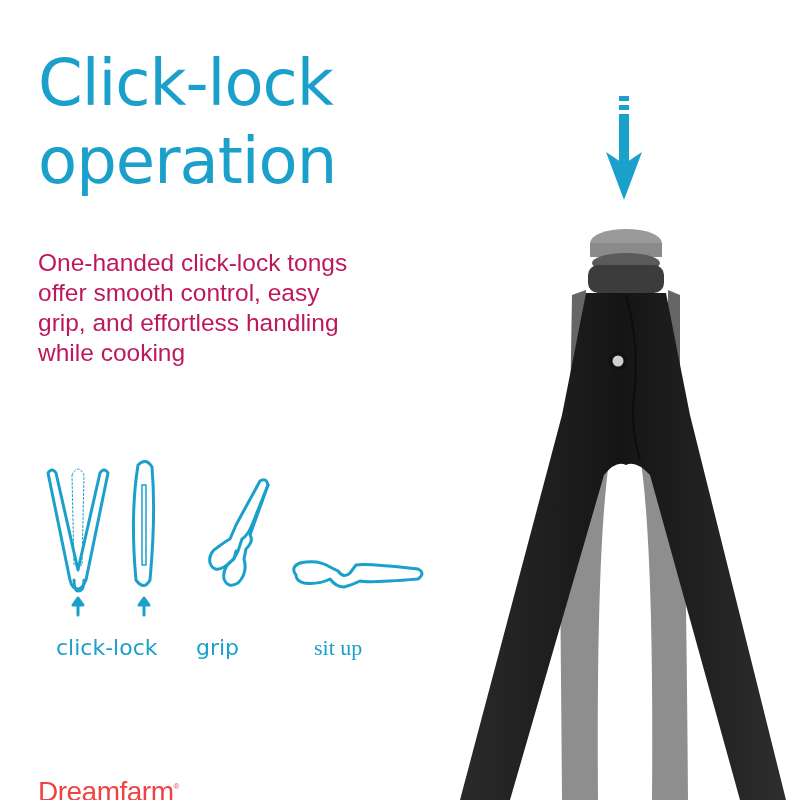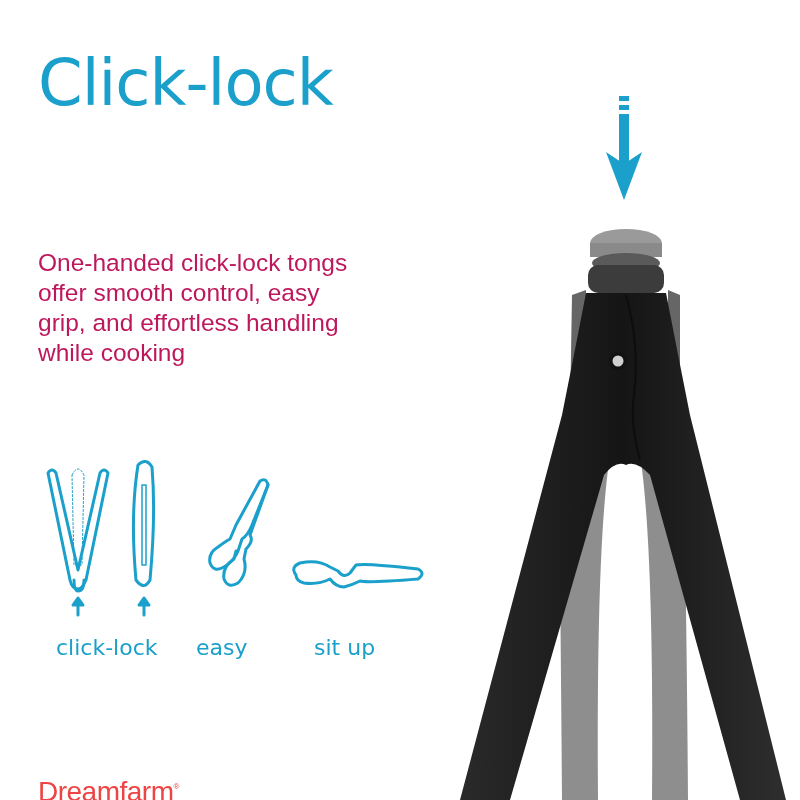--- a/index.html
+++ b/index.html
@@ -12,20 +12,21 @@
   .logo { position:absolute; left:38px; top:776px; color:#ef4444; font-size:28px; letter-spacing:-0.5px; }
   .logo sup { font-size:8px; vertical-align:top; position:relative; top:6px; }
   .arrow { position:absolute; left:606px; top:96px; }
   .tongs { position:absolute; left:440px; top:215px; }
 </style>
 </head>
 <body>
 
 <div class="title">
   <div>Click-lock</div>
+  <div>operation</div>
 </div>
 
 <div class="desc">One-handed click-lock tongs offer smooth control, easy grip, and effortless handling while cooking</div>
 
 <div class="icons">
   <svg width="400" height="170" viewBox="0 0 400 170">
     <g fill="none" stroke="#1aa0cb" stroke-width="3" stroke-linecap="round" stroke-linejoin="round">
 
       <path d="M10 18 Q14 12 18 18 L40 115 L62 18 Q66 12 70 18 L48 125 Q44 134 40 134 Q34 134 32 125 Z"></path>
       <path d="M36 125 Q36 136 40 136 Q46 136 46 125"></path>
@@ -39,22 +40,22 @@
       <path d="M106 160 L106 145"></path>
         <path d="M101 150 L106 143 L111 150 Z" fill="#1aa0cb"></path>
 
       <path d="M222 26 Q228 22 230 30 L214 70 Q210 80 204 84 L200 96 Q196 106 186 112 Q176 118 172 108 Q170 98 180 92 Q188 86 192 84 L198 70 Z"></path>
       <path d="M230 30 L212 80 Q216 86 208 94 L206 104 Q210 118 200 128 Q190 134 186 124 Q184 112 196 104 L198 96"></path>
 
       <path d="M258 120 Q252 112 262 108 Q280 104 292 112 L300 116 Q306 124 312 118 L318 110 Q328 108 380 114 Q388 118 380 124 Q330 128 322 126 Q314 130 306 132 Q298 132 292 124 Q280 130 266 128 Q258 126 258 120 Z"></path>
     </g>
   </svg>
   <span class="icon-label" style="left:18px;">click-lock</span>
-  <span class="icon-label" style="left:158px;">easy</span>
-  <span class="icon-label" style="left:276px;">sit up</span>
+  <span class="icon-label" style="left:158px;">grip</span>
+  <span class="icon-label" style="left:276px;font-family:Liberation Serif, serif;">sit up</span>
 </div>
 
 <div class="logo"><span>Dreamfarm</span><sup>®</sup></div>
 
 <svg class="arrow" width="36" height="110" viewBox="0 0 36 110">
   <rect x="13" y="0" width="10" height="5" fill="#1aa0cb"></rect>
   <rect x="13" y="9" width="10" height="5" fill="#1aa0cb"></rect>
   <rect x="13" y="18" width="10" height="50" fill="#1aa0cb"></rect>
   <path d="M0 56 L18 104 L36 56 L18 68 Z" fill="#1aa0cb"></path>
 </svg>

